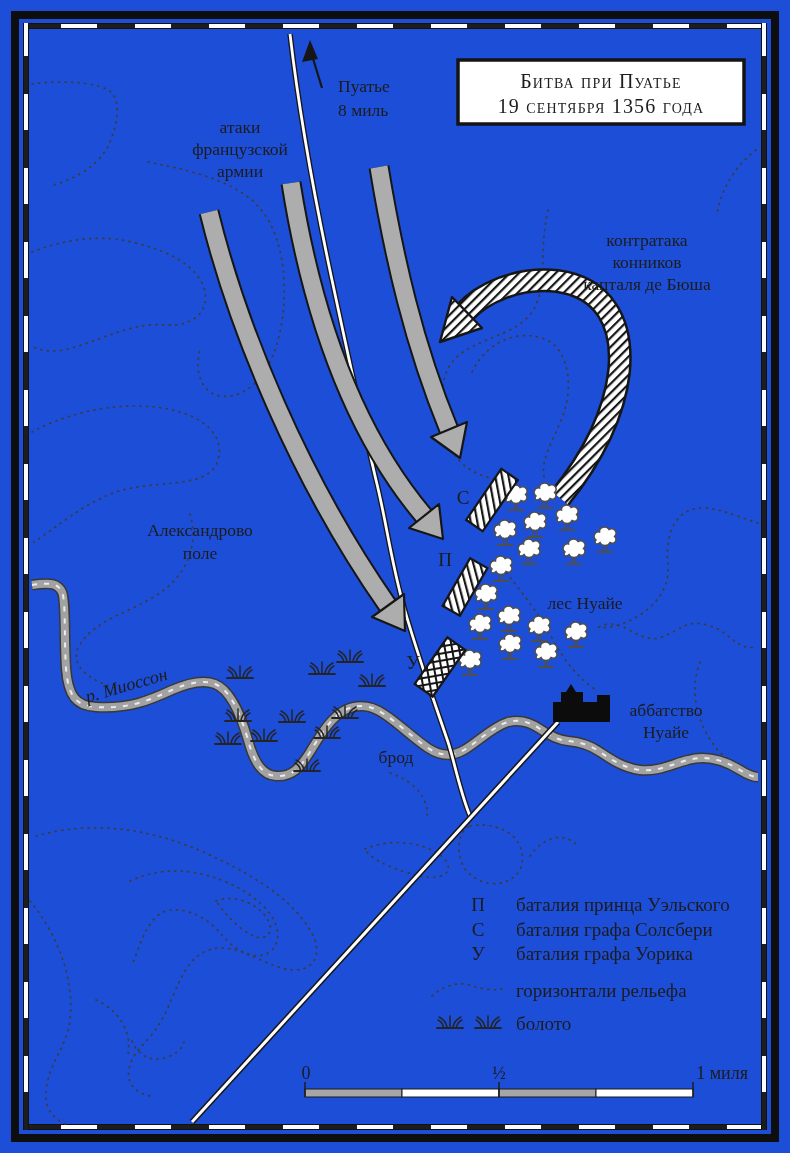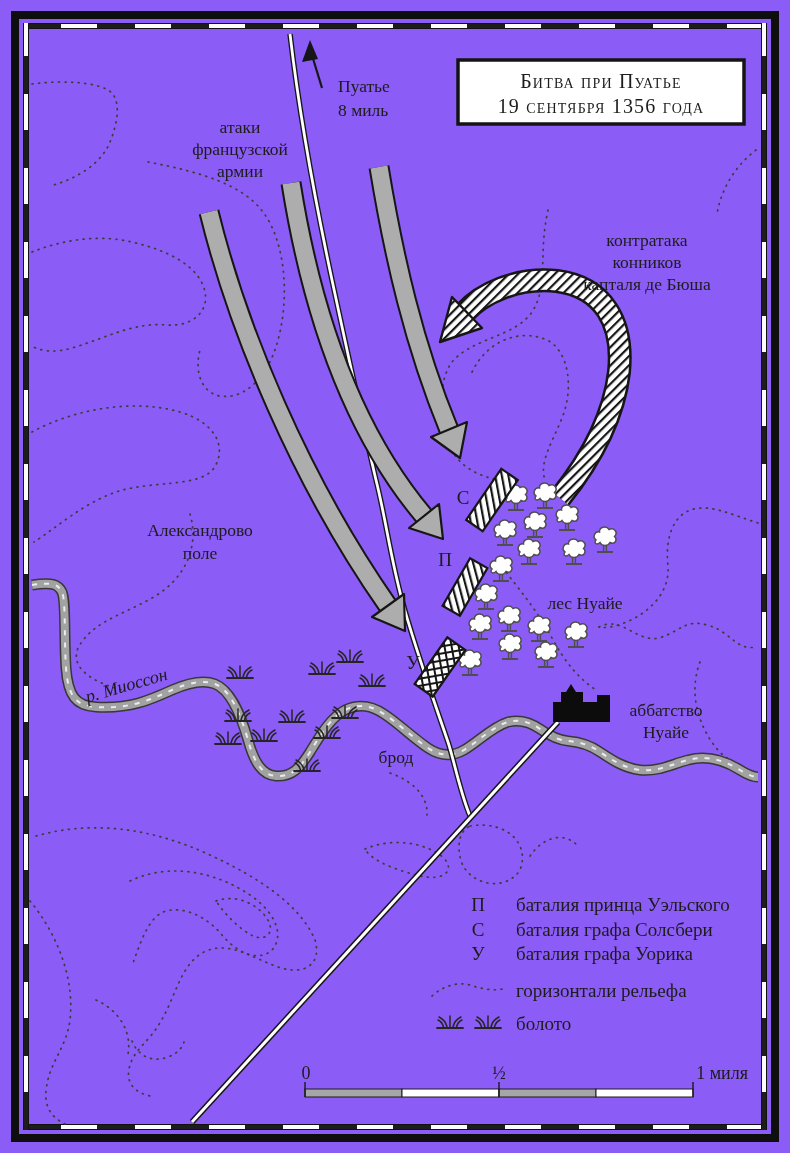--- a/index.html
+++ b/index.html
@@ -1,16 +1,16 @@
 <!DOCTYPE html>
 <html><head>
 <meta charset="utf-8">
 <style>
   html,body{margin:0;padding:0;background:#ffffff;}
-  .stage{position:relative;width:790px;height:1153px;background:#8b5cf6;overflow:hidden;
+  .stage{position:relative;width:790px;height:1153px;background:#1d4ed8;overflow:hidden;
          font-family:"Liberation Serif","DejaVu Serif",serif;text-align:right;}
   .frame-outer{position:absolute;inset:11px;border:8px solid #0e0e0e;pointer-events:none;}
   .band{position:absolute;pointer-events:none;border:0 solid #111;}
   .band-h{left:23px;right:23px;height:4px;border-top:1px solid #111;border-bottom:1px solid #111;
           background:repeating-linear-gradient(90deg,#1d1d1d 0 38px,#fcfcfc 38px 74px);}
   .band-v{top:23px;bottom:23px;width:4px;border-left:1px solid #111;border-right:1px solid #111;
           background:repeating-linear-gradient(0deg,#1d1d1d 0 38px,#fcfcfc 38px 74px);}
   .band-t{top:23px;} .band-b{bottom:23px;} .band-l{left:23px;} .band-r{right:23px;}
   svg.map{position:absolute;inset:0;width:790px;height:1153px;}
   svg text{fill:#1c1c1c;}

